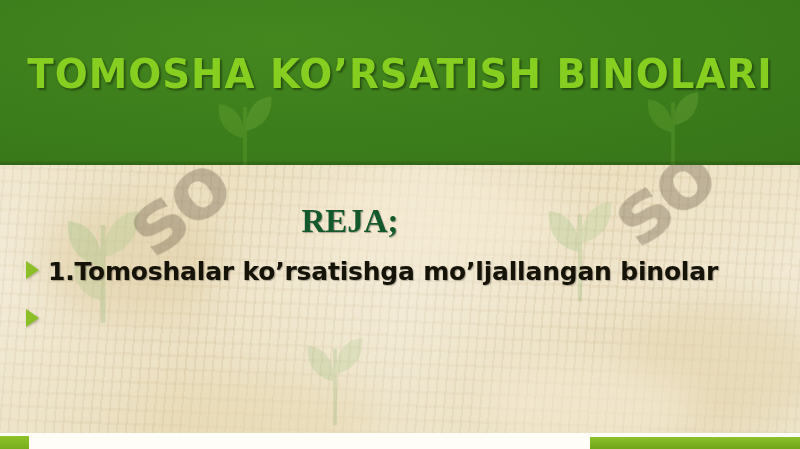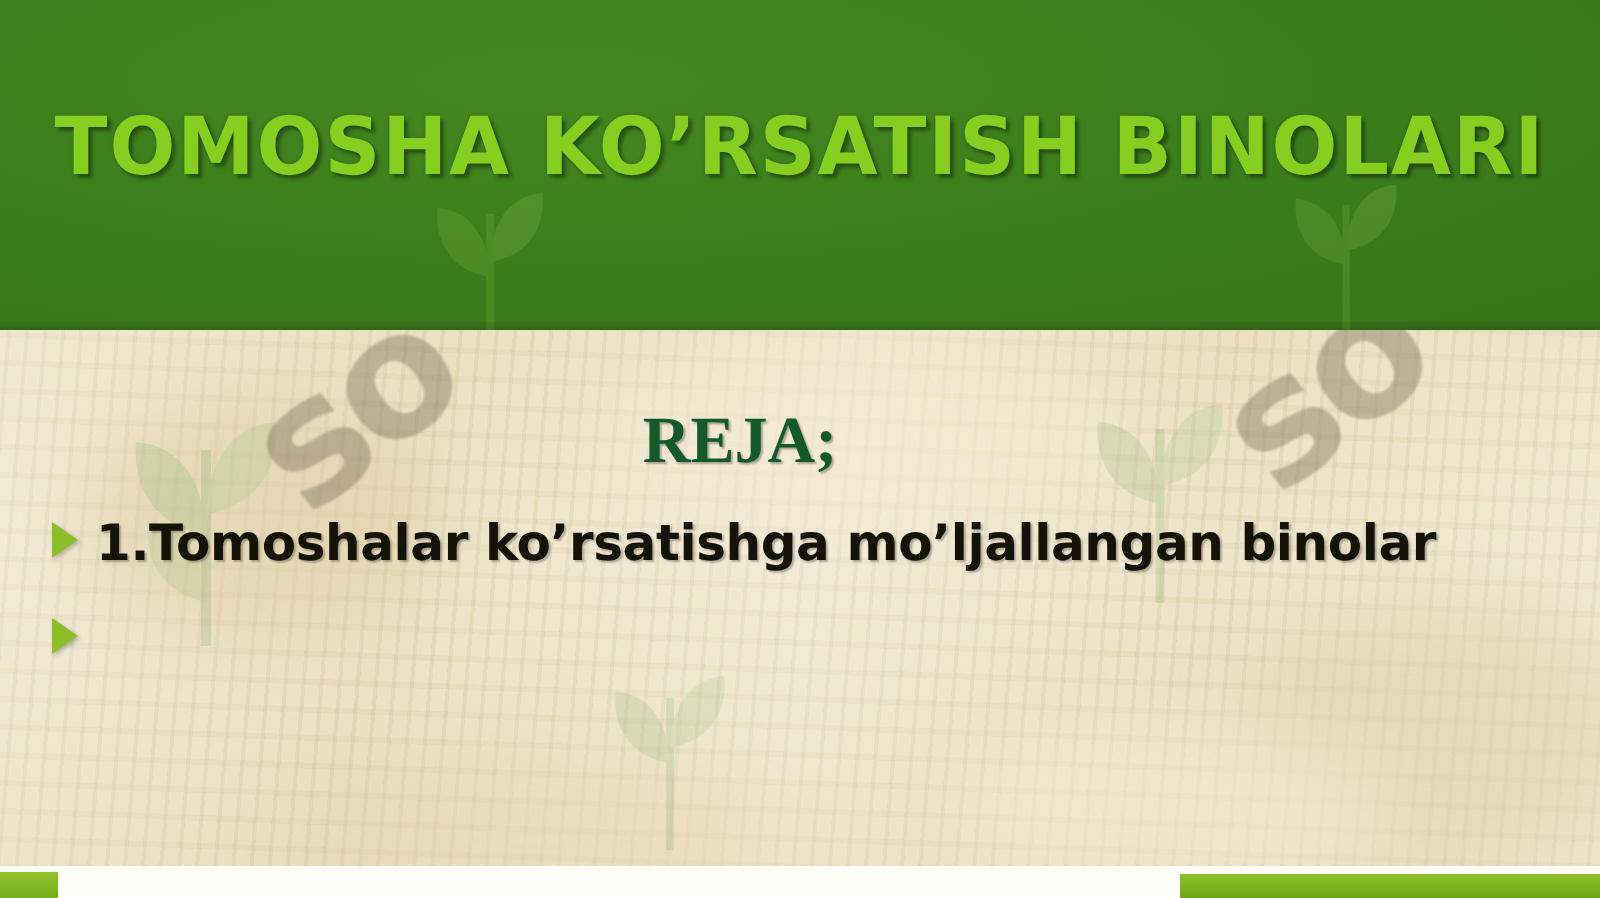--- a/index.html
+++ b/index.html
@@ -100,21 +100,20 @@
     white-space: nowrap;
   }
 
   
   .content {
     position: absolute;
     left: 0;
     top: 165px;
     width: 700px;
     height: 268px;
-    padding-left: 40px;
   }
 
   .reja {
     position: absolute;
     left: 0; right: 0;
     top: 38px;
     text-align: center;
     font-family: "Liberation Serif", "DejaVu Serif", serif;
     font-weight: 700;
     font-size: 33px;

